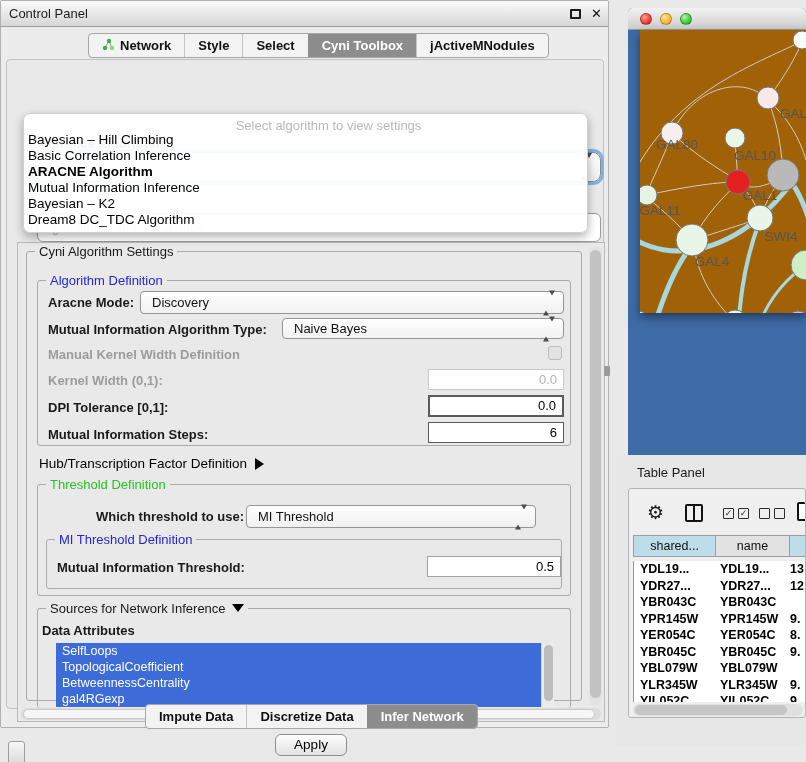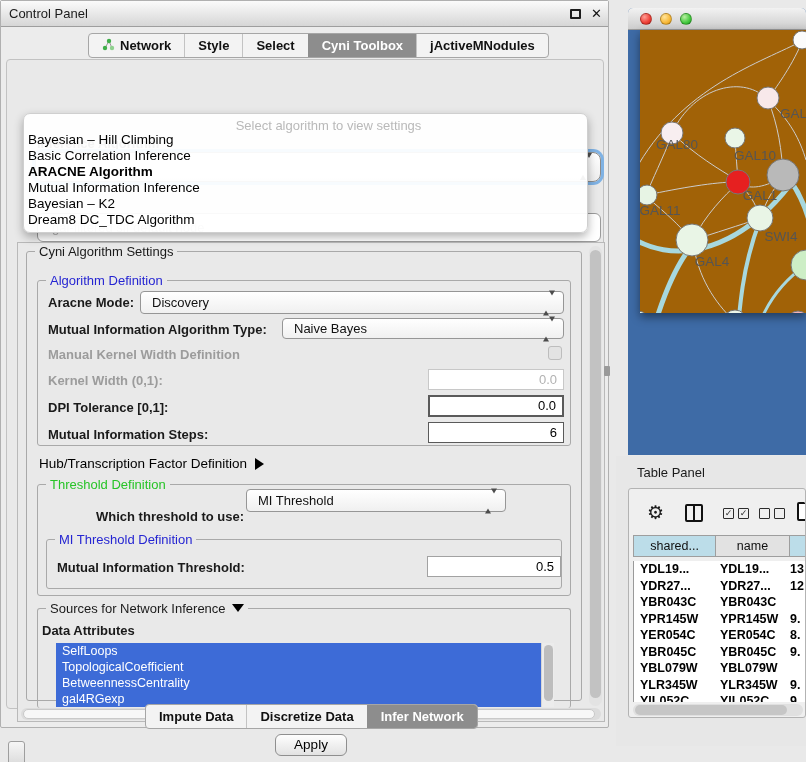--- a/index.html
+++ b/index.html
@@ -230,21 +230,21 @@
           </div>
 
           <div class="hub-row" style="left:12px; top:204px;">
             <span>Hub/Transcription Factor Definition</span><span class="tri-right"></span>
           </div>
 
           <div class="group" style="left:10px; top:232px; width:534px; height:112px;">
             <span class="group-title green">Threshold Definition</span>
 
             <span class="flabel" style="left:58px; top:24px;">Which threshold to use:</span>
-            <div class="combo" style="left:208px; top:4px; width:260px; height:23px;">
+            <div class="combo" style="left:208px; top:20px; width:290px; height:23px;">
               <span>MI Threshold</span>
               <span class="spinner"><span class="up"></span><span class="down"></span></span>
             </div>
 
             <div class="group" style="left:8px; top:54px; width:516px; height:50px;">
               <span class="group-title blue">MI Threshold Definition</span>
               <span class="flabel" style="left:10px; top:20px;">Mutual Information Threshold:</span>
               <span class="tinput" style="left:380px; top:16px; width:134px; height:21px;">0.5</span>
             </div>
           </div>

